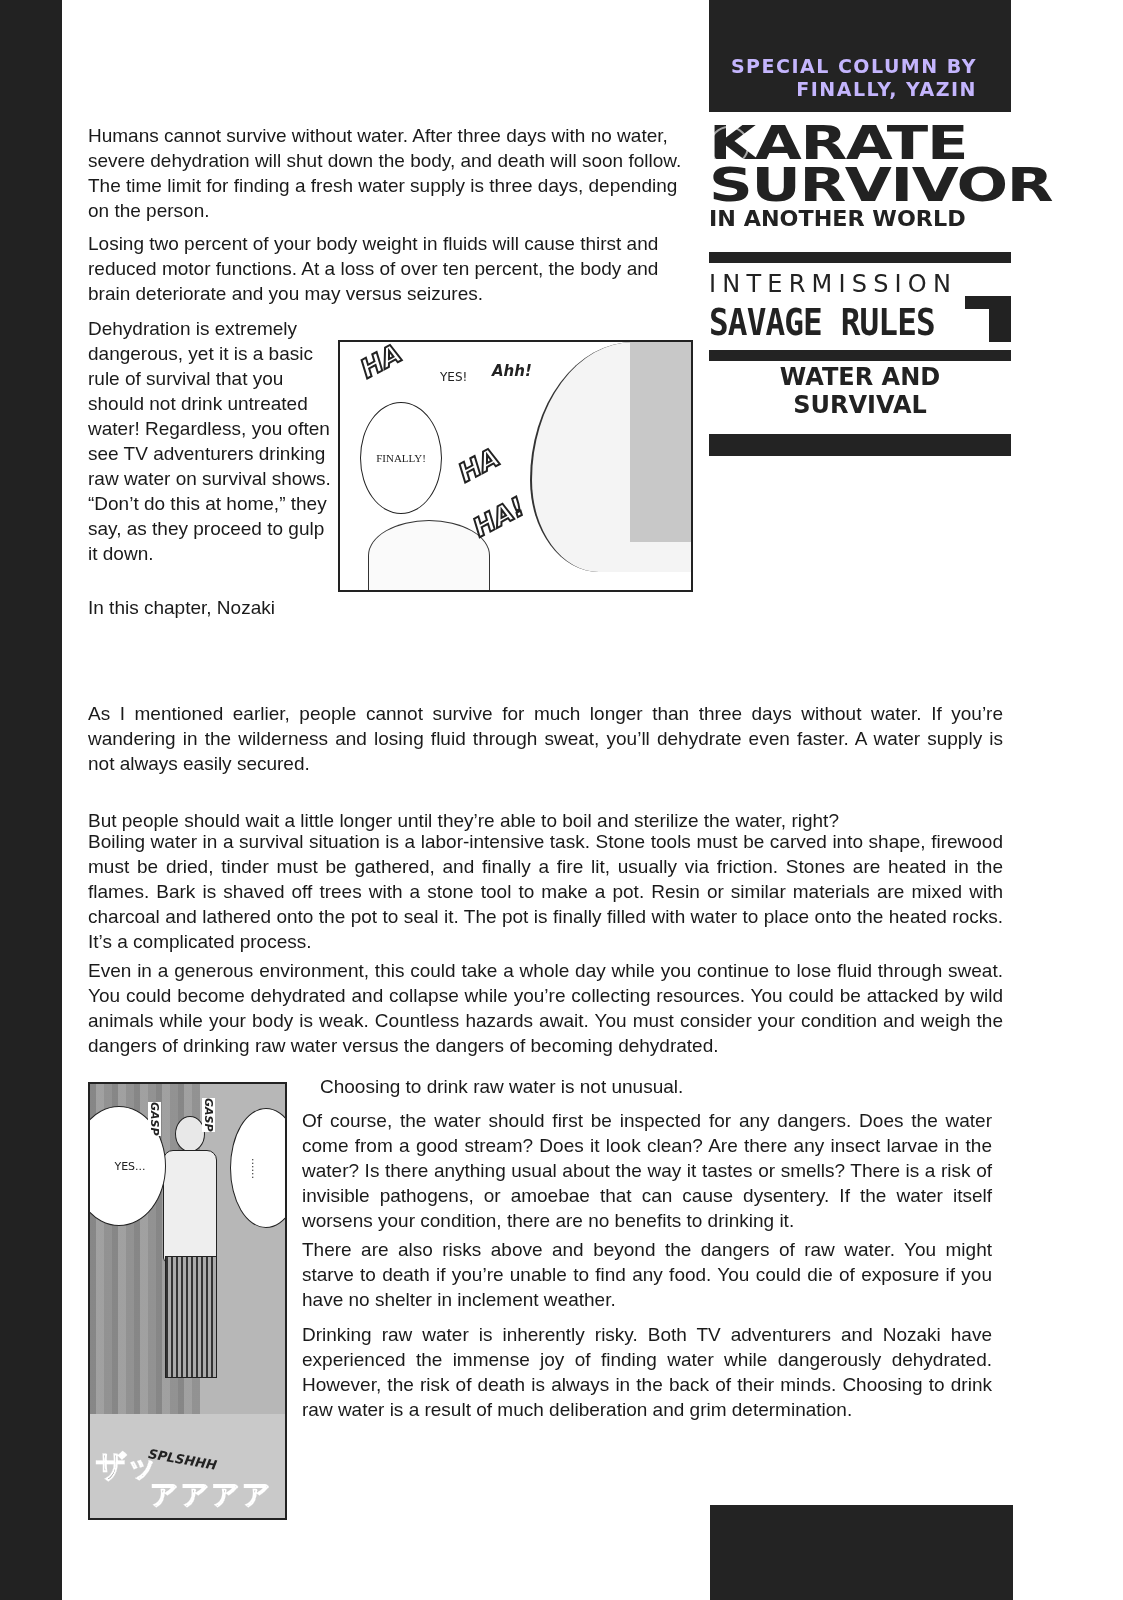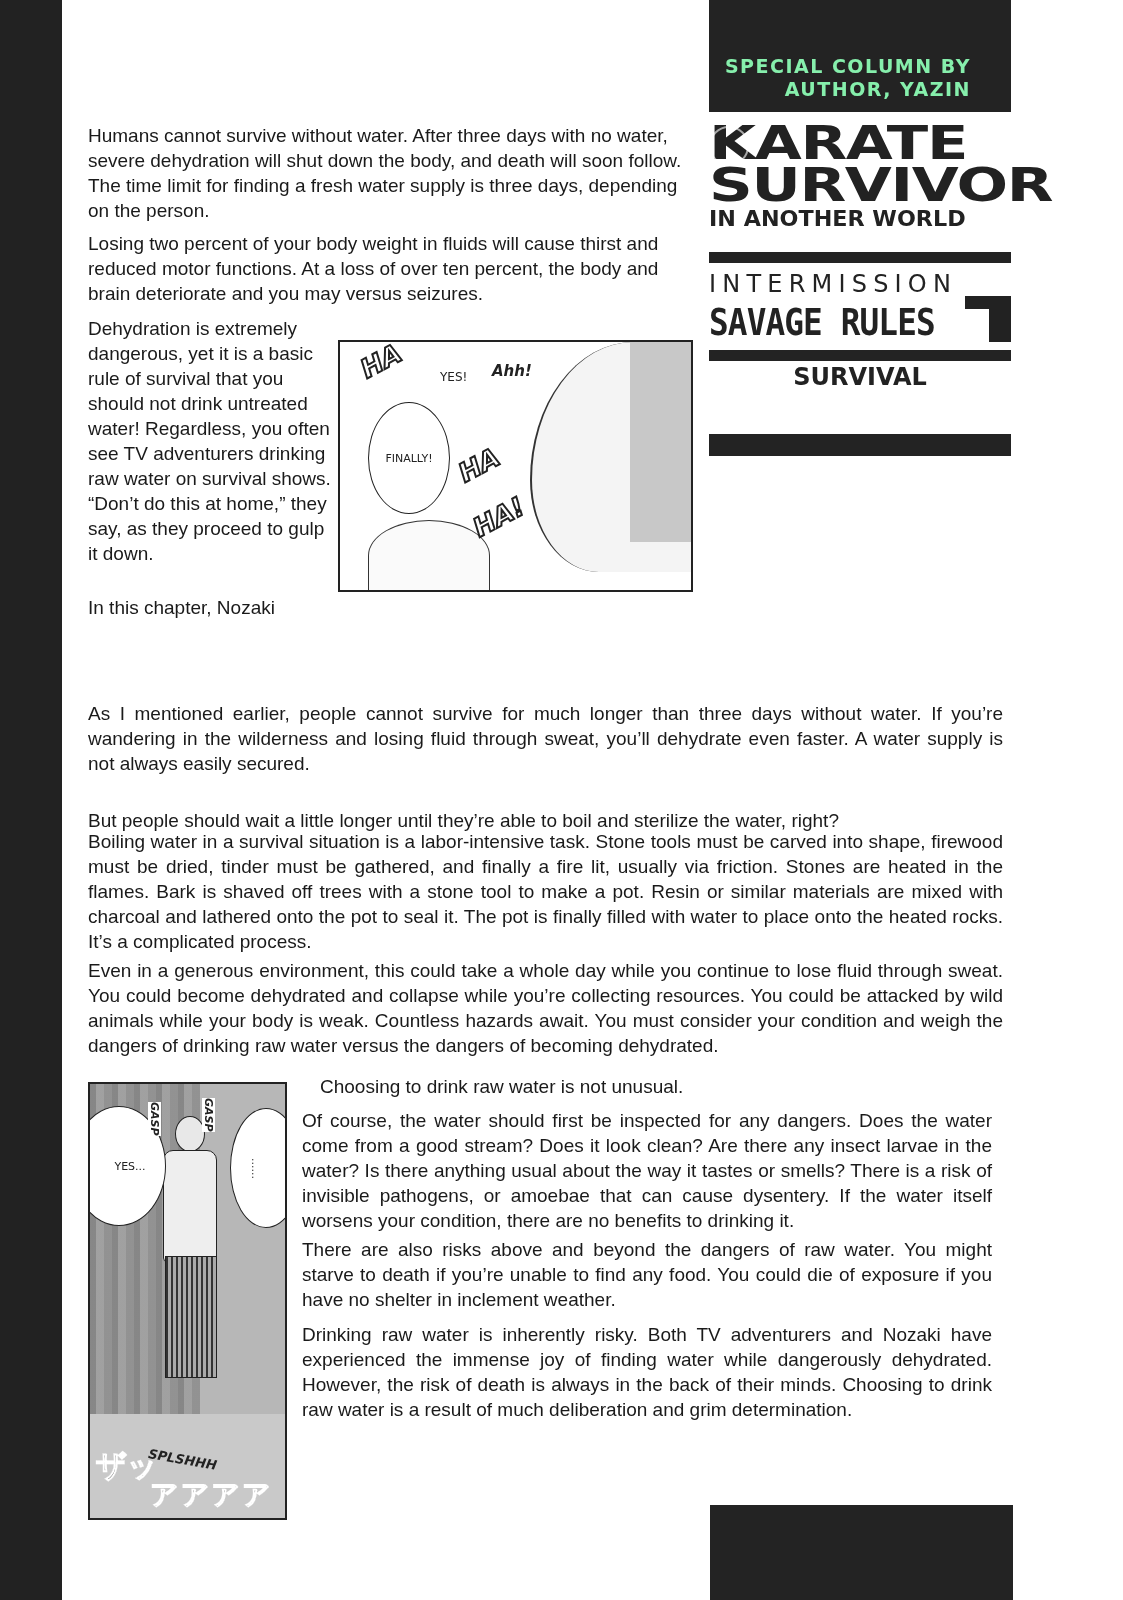--- a/index.html
+++ b/index.html
@@ -5,21 +5,21 @@
   html, body { margin:0; padding:0; }
   body {
     width:1123px; height:1600px; position:relative; overflow:hidden;
     background:#ffffff; color:#1a1a1a;
     font-family:"Liberation Sans", sans-serif;
   }
   .left-bar { position:absolute; left:0; top:0; width:62px; height:1600px; background:#222222; }
 
   
   .hdr-top { position:absolute; left:709px; top:0; width:302px; height:112px; background:#232323; }
-  .hdr-top .line { position:absolute; right:40px; color:#86efac; font-weight:900; font-size:19px; letter-spacing:1.5px; font-family:"DejaVu Sans", sans-serif; }
+  .hdr-top .line { position:absolute; right:34px; color:#c4b5fd; font-weight:900; font-size:19px; letter-spacing:1.5px; font-family:"DejaVu Sans", sans-serif; }
   .hdr-top .l1 { top:55px; }
   .hdr-top .l2 { top:78px; }
 
   .logo { position:absolute; left:709px; top:122px; width:302px; }
   .logo .big {
     display:block; font-family:"DejaVu Sans", sans-serif; font-weight:900; color:#222;
     font-size:46px; line-height:42px; letter-spacing:-1px; transform:scaleX(1.32); transform-origin:left;
     white-space:nowrap; height:42px;
   }
   .logo .sub {
@@ -78,52 +78,53 @@
   .p2balloon2 { left:140px; top:24px; width:70px; height:118px; }
   .kata { position:absolute; font-family:"DejaVu Sans", sans-serif; font-weight:900; color:#111; -webkit-text-stroke:1px #fff; }
 </style>
 </head>
 <body>
 
 <div class="left-bar"></div>
 
 <div class="hdr-top">
   <span class="line l1">SPECIAL COLUMN BY</span>
-  <span class="line l2">AUTHOR, YAZIN</span>
+  <span class="line l2">FINALLY, YAZIN</span>
 </div>
 
 <div class="logo">
   <span class="big">KARATE</span>
   <span class="big">SURVIVOR</span>
   <span class="sub">IN ANOTHER WORLD</span>
   <span class="fist"></span>
 </div>
 
 <div class="bar bar1"></div>
 <div class="intermission">INTERMISSION</div>
 <div class="savage">SAVAGE RULES</div>
 <div class="seven">
   <div class="t"></div>
     <div class="v"></div>
 </div>
 <div class="bar bar2"></div>
 <div class="water">
+  <div>WATER AND</div>
   <div>SURVIVAL</div>
 </div>
 <div class="bar bar3"></div>
 
 <p class="txt p1">Humans cannot survive without water. After three days with no water, severe dehydration will shut down the body, and death will soon follow. The time limit for finding a fresh water supply is three days, depending on the person.</p>
 <p class="txt p2">Losing two percent of your body weight in fluids will cause thirst and reduced motor functions. At a loss of over ten percent, the body and brain deteriorate and you may versus seizures.</p>
 <p class="txt p3">Dehydration is extremely dangerous, yet it is a basic rule of survival that you should not drink untreated water! Regardless, you often see TV adventurers drinking raw water on survival shows. “Don’t do this at home,” they say, as they proceed to gulp it down.</p>
 
 <div class="panel panel1">
   <div class="face"></div>
   <div class="hair"></div>
   <div class="hands"></div>
-  <div class="balloon" style="left:28px;top:60px;width:80px;height:110px;">
+  <div class="balloon" style="left:20px;top:60px;width:80px;height:110px;font-family:Liberation Serif, serif;">
     <span>FINALLY!</span>
   </div>
   <div class="small-txt" style="left:100px;top:28px;font-style:normal;font-weight:normal;">YES!</div>
   <div class="small-txt" style="left:152px;top:20px;font-size:15px;">Ahh!</div>
   <div class="sfx" style="left:20px;top:4px;font-size:26px;transform:rotate(-28deg);">HA</div>
   <div class="sfx" style="left:118px;top:108px;font-size:26px;transform:rotate(-28deg);">HA</div>
   <div class="sfx" style="left:132px;top:160px;font-size:26px;transform:rotate(-28deg);">HA!</div>
 </div>
 
 <p class="txt wide p4">

